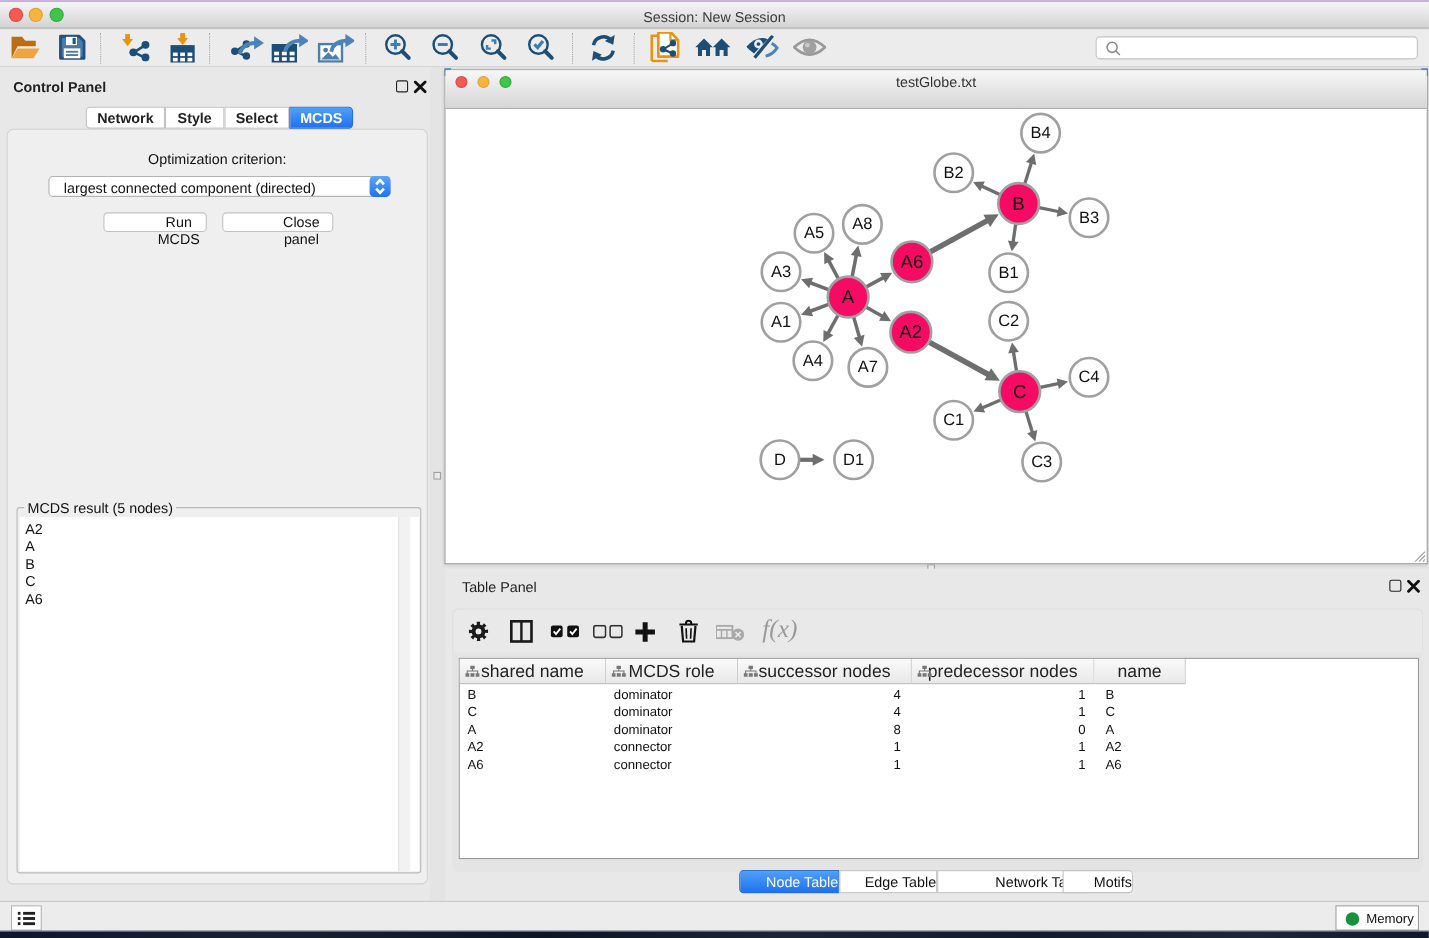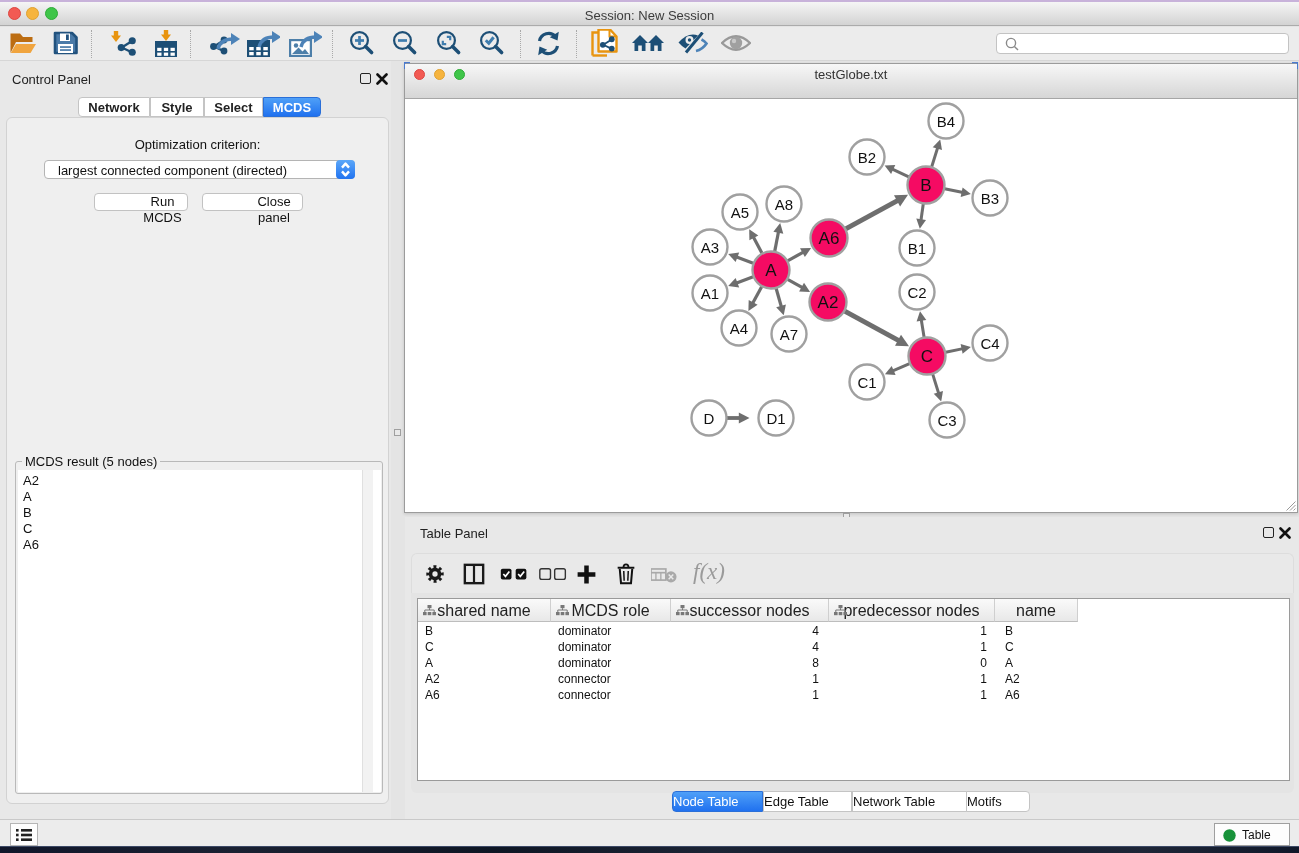--- a/index.html
+++ b/index.html
@@ -9,21 +9,21 @@
 .tl{width:13px;height:13px;border-radius:50%;top:5px;}
 #titlebar .t1{left:8px;background:#f25a53;border:.5px solid #dd4741;}
 #titlebar .t2{left:26px;background:#f6b43e;border:.5px solid #e0a131;}
 #titlebar .t3{left:45px;background:#3fc549;border:.5px solid #2fab38;}
 #wintitle{top:6px;left:0;width:1299px;text-align:center;font-size:13px;color:#3c3c3c;}
 #toolbar{left:0;top:27px;width:1299px;height:34px;background:#ececec;border-bottom:1px solid #d6d6d6;}
 .sep{position:absolute;top:3px;height:28px;width:0;border-left:1px dotted #a9a9a9;}
 #searchbox{left:996px;top:6px;width:293px;height:21px;background:#fff;border:1px solid #c3c3c3;border-radius:4px;}
 
 #cpanel{left:0;top:61px;width:391px;height:758px;background:#e8e8e8;}
-#cpanel .hdr{left:12px;top:11px;font-size:13px;color:#222;}
+#cpanel .hdr{left:12px;top:11px;font-size:13px;color:#222;font-weight:bold;}
 .floatbox{width:11px;height:11px;border:1.6px solid #222;border-radius:2px;}
 #cptabs{top:36px;left:78px;height:20px;}
 .tabseg{position:absolute;top:0;height:20px;background:#fff;border:1px solid #c4c4c4;font-size:13px;font-weight:bold;color:#222;text-align:center;line-height:19px;}
 .tabsel{background:linear-gradient(#4fa0f8,#2071ef);color:#fff;border:1px solid #2a6fd8;}
 #cpbody{left:6px;top:56px;width:383px;height:687px;background:#efefef;border:1px solid #d2d2d2;border-radius:6px;}
 #optlabel{left:6px;top:76px;width:383px;text-align:center;font-size:13px;color:#111;}
 #combo{left:44px;top:99px;width:311px;height:19px;background:#fff;border:1px solid #b4b4b4;border-radius:4px;font-size:13px;color:#111;}
 #combo span{position:absolute;left:13px;top:1px;line-height:17px;}
 #combostep{right:-1px;top:-1px;width:19px;height:19px;border-radius:4px;background:linear-gradient(#5ba7f9,#2173f0);}
 .btn{position:absolute;height:18px;background:#fff;border:1px solid #c2c2c2;border-radius:4px;font-size:13px;color:#111;text-align:center;line-height:16px;padding-left:43px;}
@@ -43,21 +43,21 @@
 #nettitle .tt{left:0;top:3px;width:892px;text-align:center;font-size:13px;color:#333;}
 
 #tpanel{left:405px;top:517px;width:894px;height:302px;background:#e8e8e8;}
 #tpanel .hdr{left:15px;top:9px;font-size:13px;color:#222;}
 #tptools{left:6px;top:36px;width:883px;height:40px;background:#e9e9e9;border:1px solid #dddddd;border-radius:6px 6px 0 0;border-bottom:none;}
 #tblwrap{left:6px;top:76px;width:883px;height:200px;background:#e4e4e4;border-radius:0 0 6px 6px;}
 #tbl{left:6px;top:5px;width:873px;height:183px;background:#fff;border:1px solid #9a9a9a;}
 .th{position:absolute;top:0;height:23px;background:linear-gradient(#fafafa,#e8e8e8);border-right:1px solid #cfcfcf;border-bottom:1px solid #bdbdbd;font-size:16px;color:#222;text-align:center;line-height:23px;}
 .td{position:absolute;height:16px;line-height:16px;font-size:12px;color:#111;}
 
-.btab{position:absolute;top:0;height:21px;background:#fff;border:1px solid #c4c4c4;font-size:13px;color:#111;text-align:left;line-height:20px;}
+.btab{position:absolute;top:0;height:21px;background:#fff;border:1px solid #c4c4c4;font-size:13px;color:#111;text-align:right;line-height:20px;}
 #statusbar{left:0;top:819px;width:1299px;height:28px;background:#ececec;border-top:1px solid #c9c9c9;}
 #listbtn{left:10px;top:3px;width:28px;height:23px;background:#fdfdfd;border:1px solid #b5b5b5;}
 #membtn{left:1214px;top:3px;width:76px;height:23px;background:#fdfdfd;border:1px solid #9f9f9f;font-size:12px;color:#111;}
 #darkstrip{left:0;top:846px;width:1299px;height:7px;border-top:1px solid #3c4966;background:linear-gradient(90deg,#10162a,#1a2132 18%,#0e1624 38%,#1c2435 55%,#121a2c 72%,#1e2637 88%,#10182a);}
 </style></head><body>
 <div class="abs" id="topstrip"></div>
 <div class="abs" id="titlebar">
   <div class="abs tl t1"></div>
     <div class="abs tl t2"></div>
     <div class="abs tl t3"></div>
@@ -480,16 +480,16 @@
       <rect x="0" y="5.7" width="2.6" height="2.6" fill="#222"></rect>
         <rect x="5" y="5.7" width="11" height="2.6" fill="#222"></rect>
       <rect x="0" y="10.4" width="2.6" height="2.6" fill="#222"></rect>
         <rect x="5" y="10.4" width="11" height="2.6" fill="#222"></rect>
     </svg>
   </div>
   <div class="abs" id="membtn">
     <svg width="13" height="13" style="position:absolute;left:8px;top:5px">
         <circle cx="6.5" cy="6.5" r="6.2" fill="#18923a"></circle>
       </svg>
-    <span style="position:absolute;left:27px;top:4px;">Table</span>
+    <span style="position:absolute;left:27px;top:4px;">Memory</span>
   </div>
 </div>
 <div class="abs" id="darkstrip"></div>
 
 </body></html>

